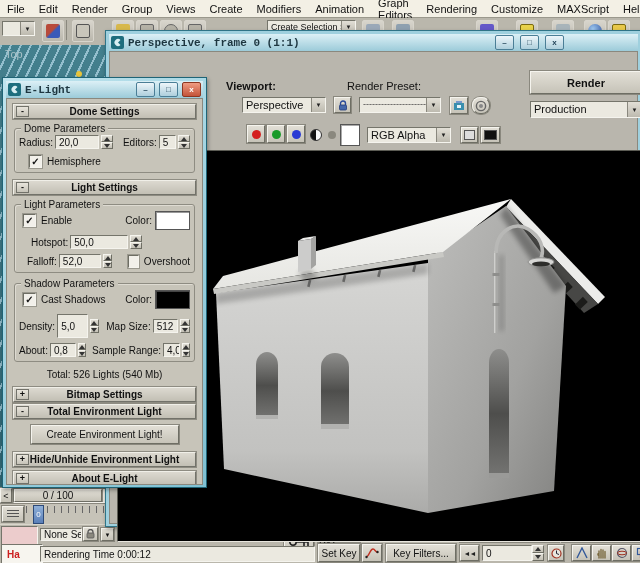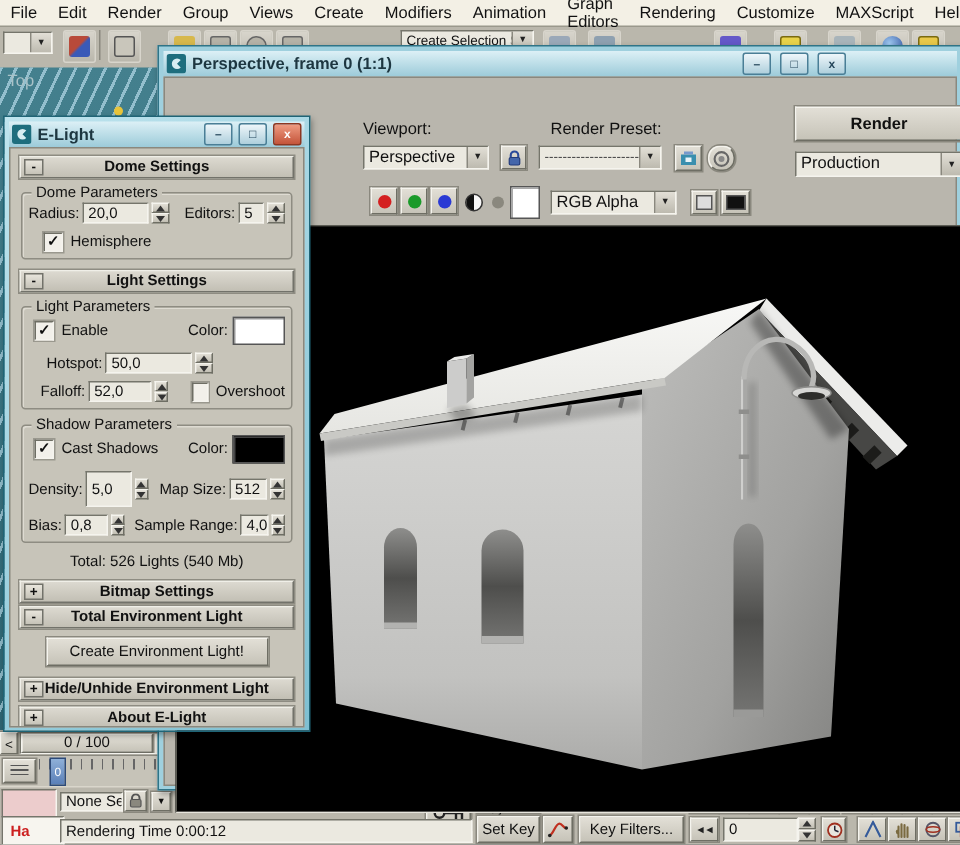--- a/index.html
+++ b/index.html
@@ -41,21 +41,21 @@
   
   #vp{left:0;top:45px;width:105px;height:442px;background:
       repeating-linear-gradient(115deg,rgba(190,225,240,.65) 0 2px,rgba(190,225,240,0) 2px 9px),
       linear-gradient(#44808e,#2e6572);}
   #vp .vplabel{position:absolute;left:5px;top:3px;color:#a9c2c8;font-size:11px;}
   
   .winframe{box-sizing:border-box;border:1px solid #2f7487;background:#9fd0de;padding:3px;
             box-shadow:1px 2px 4px rgba(0,0,0,.35);}
   .titlebar{height:17px;display:flex;align-items:center;gap:4px;padding:0 2px;
             background:linear-gradient(#dcf0f6,#9ccbd9);}
-  .titlebar .ttext{font-weight:bold;color:#1d3640;flex:1;white-space:nowrap;overflow:hidden;}
+  .titlebar .ttext{font-weight:bold;color:#1d3640;flex:1;white-space:nowrap;overflow:hidden;font-family:Liberation Mono, monospace;}
   .wbtn{width:17px;height:13px;border-radius:2px;border:1px solid #4a7e96;font-size:8px;font-weight:bold;
         display:flex;align-items:center;justify-content:center;color:#24455a;
         background:linear-gradient(#eef6fa,#aecfdc);}
   .wbtn.close{background:linear-gradient(#ef9c82,#c4543a);color:#fff;border-color:#8c3722;}
   .logo{width:13px;height:13px;}
   
   .roll{height:13px;background:linear-gradient(#dcd9d0,#c2bfb4);border:1px solid;
         border-color:#f0efe8 #72726a #72726a #f0efe8;box-shadow:0 0 0 1px #8e8c82;
         display:flex;align-items:center;position:relative;margin:0 1px;}
   .roll .rbox{width:11px;height:9px;margin-left:2px;background:linear-gradient(#e8e5dc,#c6c3b8);
@@ -287,32 +287,32 @@
             <path d="M9.5 4 A3.5 3.5 0 1 0 9.5 9 L7 6.5 Z" fill="#d8eef2"></path>
           </svg>
       </span>
       <span class="ttext">Perspective, frame 0 (1:1)</span>
       <span class="wbtn" style="margin-right:2px;position:relative;left:-72px;">–</span>
       <span class="wbtn" style="margin-right:2px;position:relative;left:-72px;">□</span>
       <span class="wbtn" style="position:relative;left:-72px;">x</span>
     </div>
     <div style="position:relative;background:#b9b6ad;height:473px;border:1px solid #8a887e;box-sizing:border-box;">
       <span class="abs lbl" style="left:5px;top:28px;">Area to Render:</span>
-      <span class="abs lbl" style="left:132px;top:28px;">Viewport:</span>
+      <span class="abs lbl" style="left:116px;top:28px;font-weight:bold;">Viewport:</span>
       <span class="combo abs" style="left:132px;top:45px;width:84px;height:16px;">
         <span class="cval">Perspective</span>
         <span class="carr">▼</span>
       </span>
       <span class="btn abs" style="left:224px;top:45px;width:17px;height:16px;">
         <svg width="10" height="11" viewBox="0 0 10 11">
             <path d="M2.5 5 V3.5 a2.5 2.5 0 0 1 5 0 V5" fill="none" stroke="#2a4a9a" stroke-width="1.4"></path>
             <rect x="1.5" y="5" width="7" height="5" rx="1" fill="#4466aa" stroke="#223a7a" stroke-width="0.8"></rect>
           </svg>
       </span>
-      <span class="abs lbl" style="left:257px;top:28px;">Render Preset:</span>
+      <span class="abs lbl" style="left:237px;top:28px;">Render Preset:</span>
       <span class="combo abs" style="left:249px;top:45px;width:82px;height:16px;font-size:9px;color:#444;">
         <span class="cval">-----------------------</span>
         <span class="carr">▼</span>
       </span>
       <span class="btn abs" style="left:340px;top:45px;width:18px;height:17px;">
         <svg width="12" height="11" viewBox="0 0 12 11">
             <path d="M1 3 h10 v7 h-10 z" fill="#3a8fae"></path>
             <path d="M3 1 h6 v2 h-6 z" fill="#79c"></path>
             <path d="M4 5 h4 v3 h-4 z" fill="#e8f4f8"></path>
           </svg>
@@ -529,21 +529,21 @@
               <i class="dn"></i>
             </span>
           <span class="lbl" style="margin-left:5px;">Map Size:</span>
           <span class="fld" style="width:30px;height:14px;">512</span>
           <span class="spin" style="height:14px;">
               <i class="up"></i>
               <i class="dn"></i>
             </span>
         </div>
         <div class="row" style="margin-top:5px;gap:2px;">
-          <span class="lbl">Bias:</span>
+          <span class="lbl">About:</span>
           <span class="fld" style="width:36px;height:14px;">0,8</span>
           <span class="spin" style="height:14px;">
               <i class="up"></i>
               <i class="dn"></i>
             </span>
           <span class="lbl" style="margin-left:4px;">Sample Range:</span>
           <span class="fld" style="width:22px;height:14px;">4,0</span>
           <span class="spin" style="height:14px;">
               <i class="up"></i>
               <i class="dn"></i>

